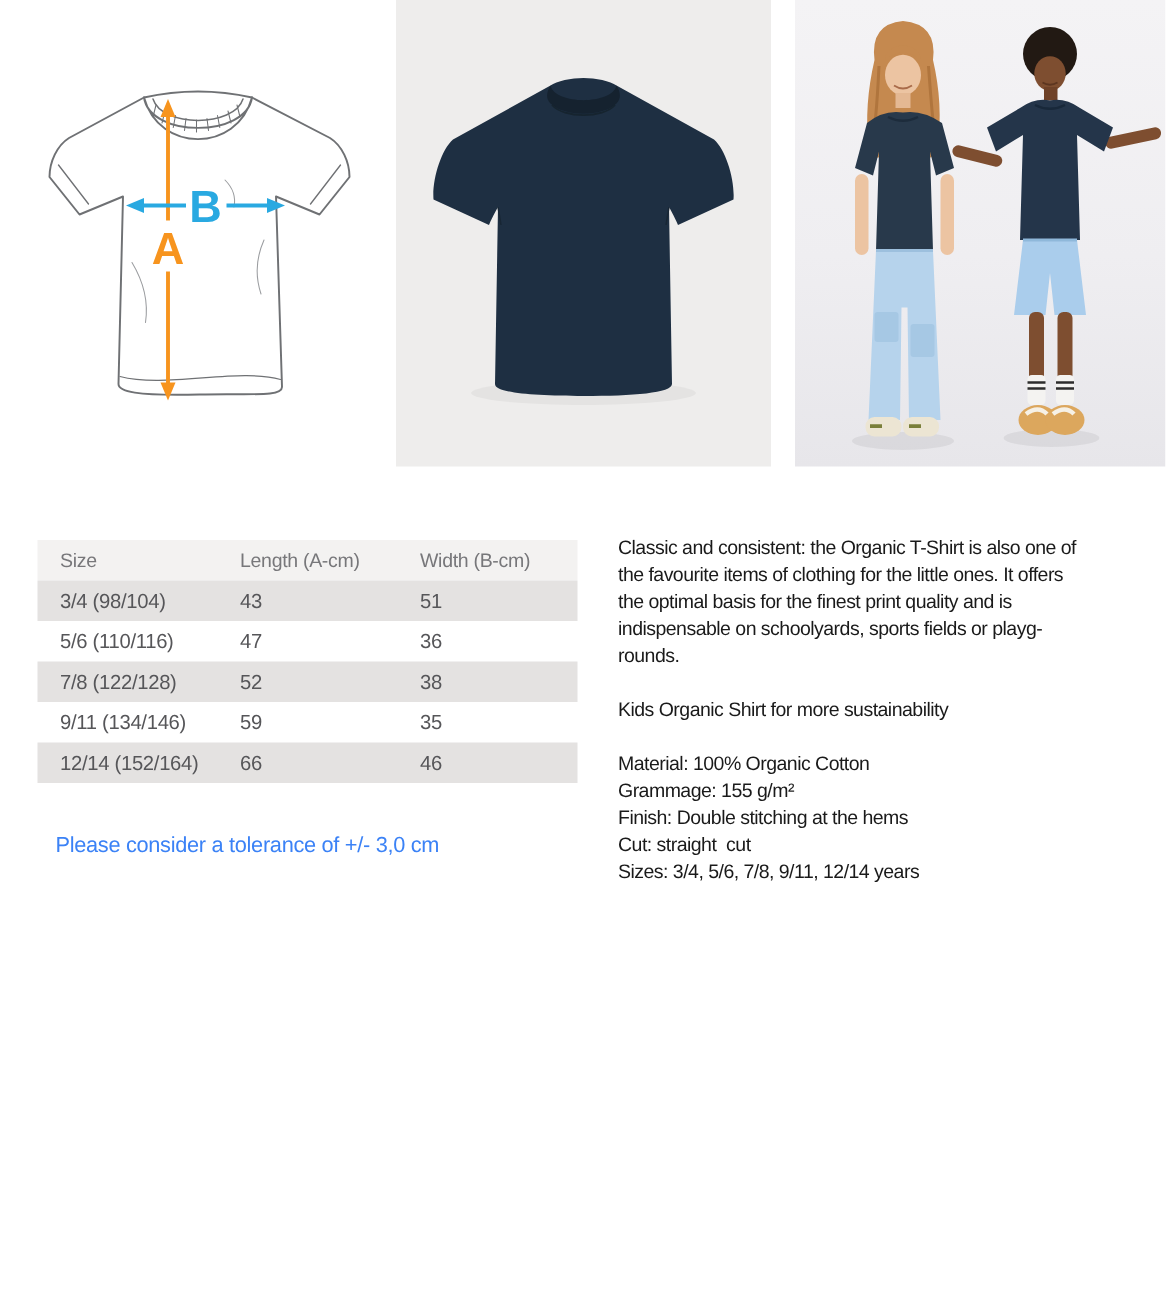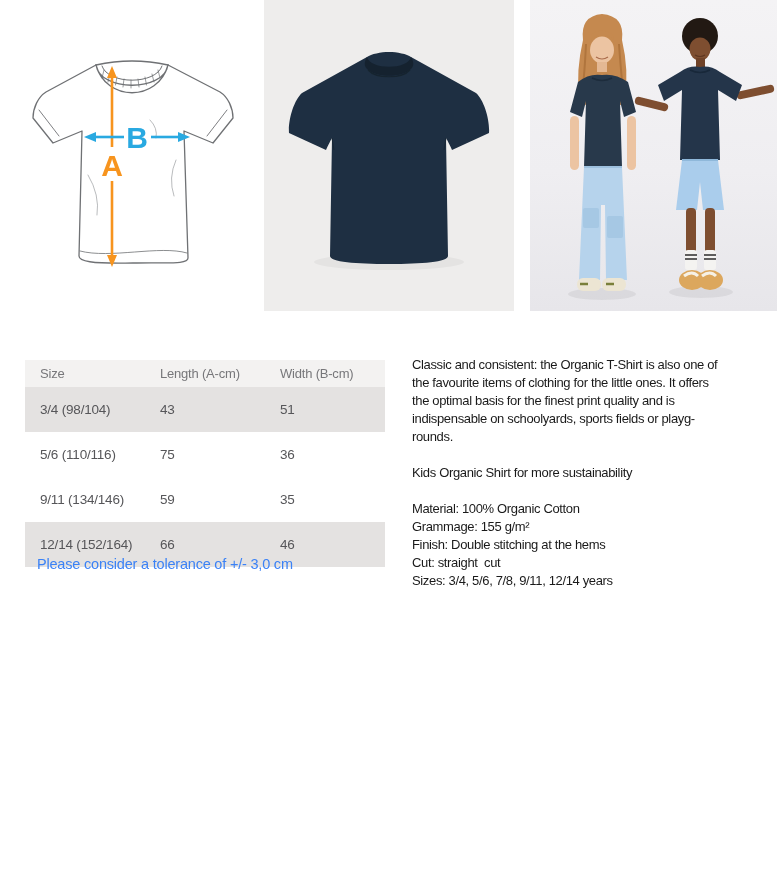--- a/index.html
+++ b/index.html
@@ -11,21 +11,21 @@
   
   .tile { position:absolute; top:0; height:311px; overflow:hidden; }
   .tile-diagram { left:0;  width:250px; background:#ffffff; }
   .tile-product { left:264px; width:250px; background:#eeedec; }
   .tile-models  { left:530px; width:247px; background:linear-gradient(180deg,#f4f3f5 0%,#efeef1 55%,#e7e6ea 100%); }
 
   
   .size-table { position:absolute; left:25px; top:360px; width:360px; border-collapse:collapse; table-layout:fixed; }
   .size-table th, .size-table td { text-align:left; font-weight:normal; vertical-align:middle; white-space:nowrap; }
   .size-table th { height:27px; font-size:13px; color:#77777a; background:#f3f2f1; letter-spacing:-0.2px; }
-  .size-table td { height:45px; font-size:13.5px; color:#565659; letter-spacing:-0.2px; }
+  .size-table td { height:27px; font-size:13.5px; color:#565659; letter-spacing:-0.2px; }
   .size-table .c1 { width:135px; padding-left:15px; }
   .size-table .c2 { width:120px; }
   .size-table .c3 { width:105px; }
   .size-table tr.stripe td { background:#e4e2e1; }
 
   .tolerance { position:absolute; left:37px; top:556px; font-size:14.5px; color:#3b82f6; letter-spacing:-0.2px; }
 
   
   .description { position:absolute; left:412px; top:356px; width:356px; color:#1a1a1a; }
   .description p { font-size:13px; line-height:18px; letter-spacing:-0.35px; white-space:pre; margin:0 0 18px 0; }
@@ -155,22 +155,27 @@
       </tr>
     </thead>
     <tbody>
       <tr class="stripe">
         <td class="c1">3/4 (98/104)</td>
         <td class="c2">43</td>
         <td class="c3">51</td>
       </tr>
       <tr>
         <td class="c1">5/6 (110/116)</td>
-        <td class="c2">75</td>
+        <td class="c2">47</td>
         <td class="c3">36</td>
+      </tr>
+      <tr class="stripe">
+        <td class="c1">7/8 (122/128)</td>
+        <td class="c2">52</td>
+        <td class="c3">38</td>
       </tr>
       <tr>
         <td class="c1">9/11 (134/146)</td>
         <td class="c2">59</td>
         <td class="c3">35</td>
       </tr>
       <tr class="stripe">
         <td class="c1">12/14 (152/164)</td>
         <td class="c2">66</td>
         <td class="c3">46</td>

